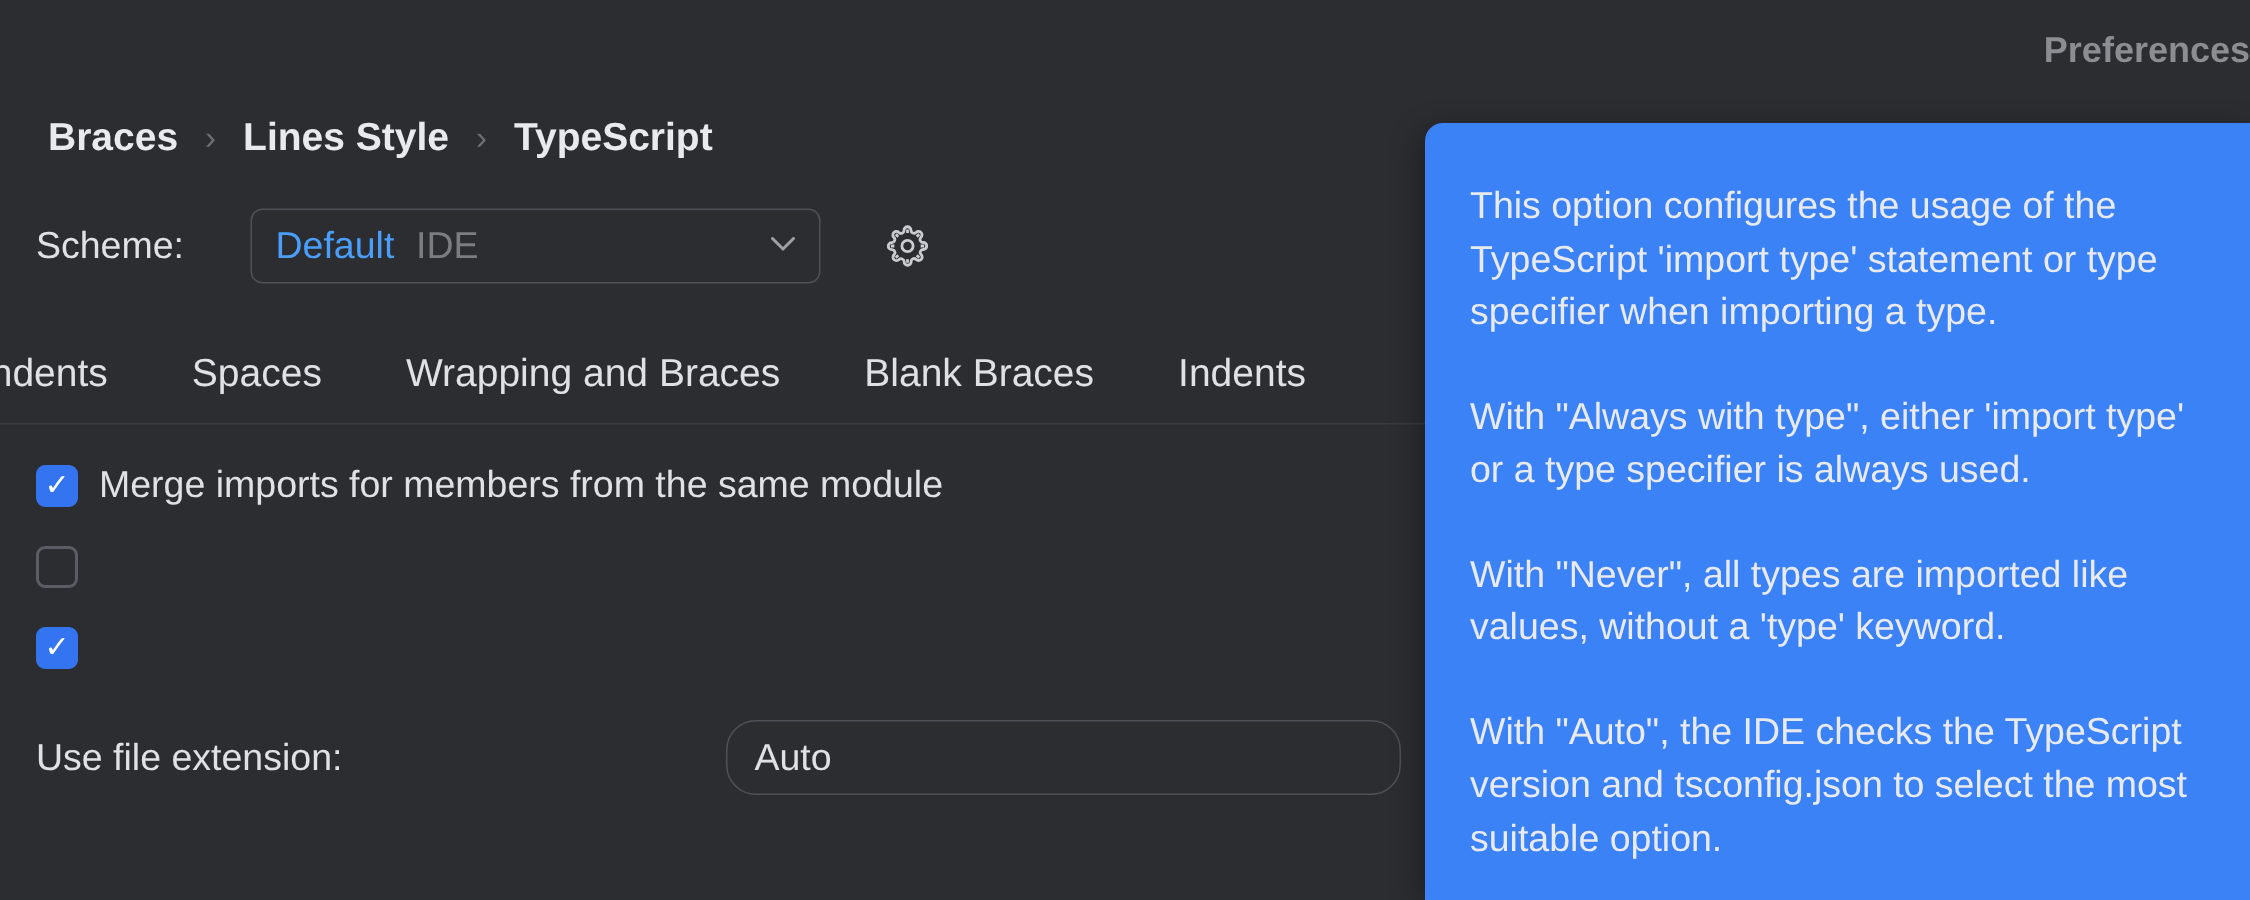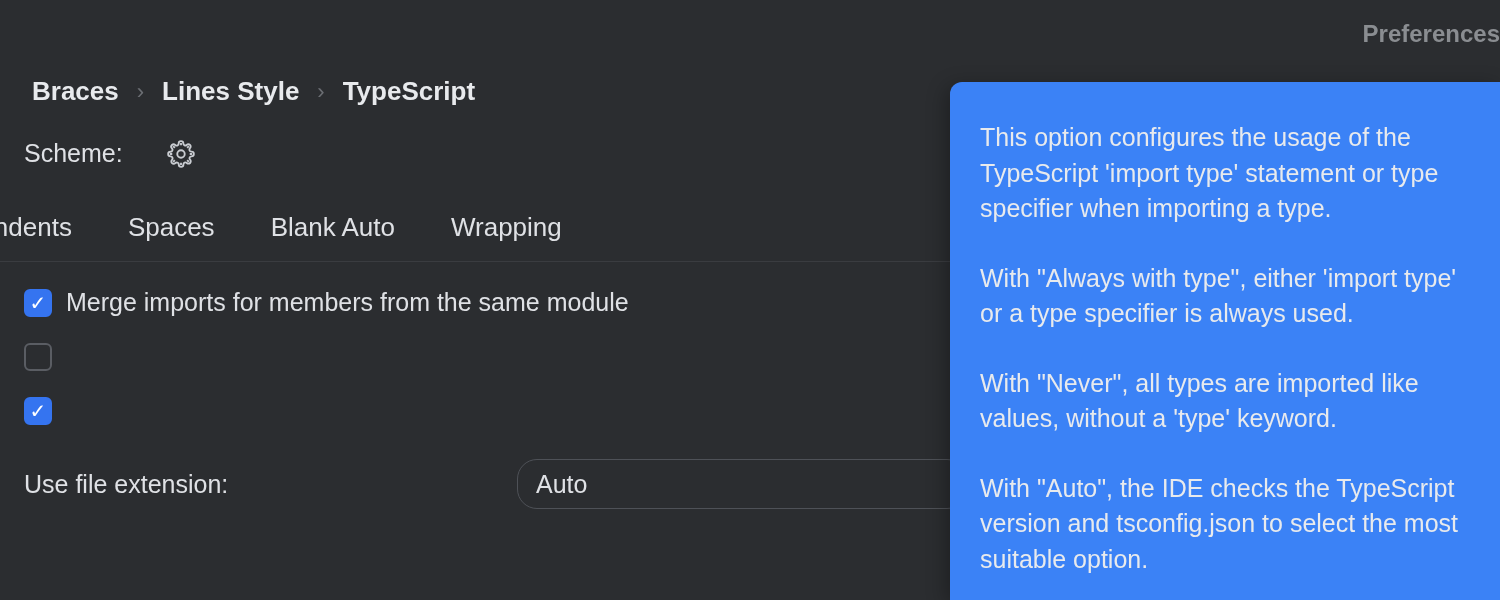--- a/index.html
+++ b/index.html
@@ -117,21 +117,20 @@
     .check-label {
       font-size: 25px;
       color: #dfe1e5;
       white-space: nowrap;
       overflow: hidden;
     }
     .select-row {
       display: flex;
       align-items: center;
       margin-top: 34px;
-      gap: 33px;
     }
     .select-label {
       font-size: 25px;
       color: #dfe1e5;
       width: 460px;
     }
     .select-box {
       border: 1px solid #4e5157;
       border-radius: 20px;
       height: 50px;
@@ -169,35 +168,47 @@
 <div class="breadcrumb">
   <span>Braces</span>
   <span class="crumb-sep">›</span>
   <span>Lines Style</span>
   <span class="crumb-sep">›</span>
   <span>TypeScript</span>
 </div>
 
 <div class="scheme-row">
   <span class="scheme-label">Scheme:</span>
+  <div class="scheme-select">
+    <span>
+      <span class="scheme-value">Default</span>
+      <span class="scheme-suffix">IDE</span>
+    </span>
+    <span class="chevron">
+      <svg width="16" height="10" viewBox="0 0 16 10">
+          <path d="M1 1 L8 8 L15 1" stroke="currentColor" stroke-width="2" fill="none" stroke-linecap="round"></path>
+        </svg>
+    </span>
+  </div>
   <div class="gear-btn">
     <svg width="28" height="28" viewBox="0 0 24 24" fill="none" stroke="currentColor" stroke-width="1.6">
       <circle cx="12" cy="12" r="3.2"></circle>
       <path d="M12 2.5v2M12 19.5v2M21.5 12h-2M4.5 12h-2M18.7 5.3l-1.4 1.4M6.7 17.3l-1.4 1.4M18.7 18.7l-1.4-1.4M6.7 6.7L5.3 5.3"></path>
       <path d="M12 2.5a9.5 9.5 0 0 1 0 19 9.5 9.5 0 0 1 0-19" stroke="none"></path>
       <path d="M19.4 15a1.65 1.65 0 0 0 .33 1.82l.06.06a2 2 0 1 1-2.83 2.83l-.06-.06a1.65 1.65 0 0 0-1.82-.33 1.65 1.65 0 0 0-1 1.51V21a2 2 0 1 1-4 0v-.09a1.65 1.65 0 0 0-1.08-1.51 1.65 1.65 0 0 0-1.82.33l-.06.06a2 2 0 1 1-2.83-2.83l.06-.06a1.65 1.65 0 0 0 .33-1.82 1.65 1.65 0 0 0-1.51-1H3a2 2 0 1 1 0-4h.09a1.65 1.65 0 0 0 1.51-1.08 1.65 1.65 0 0 0-.33-1.82l-.06-.06a2 2 0 1 1 2.83-2.83l.06.06a1.65 1.65 0 0 0 1.82.33h.08A1.65 1.65 0 0 0 10 3.09V3a2 2 0 1 1 4 0v.09a1.65 1.65 0 0 0 1 1.51 1.65 1.65 0 0 0 1.82-.33l.06-.06a2 2 0 1 1 2.83 2.83l-.06.06a1.65 1.65 0 0 0-.33 1.82v.08a1.65 1.65 0 0 0 1.51 1H21a2 2 0 1 1 0 4h-.09a1.65 1.65 0 0 0-1.51 1z"></path>
     </svg>
   </div>
 </div>
 
 <div class="tabs">
   <span class="tab tab-first">and Indents</span>
   <span class="tab">Spaces</span>
-  <span class="tab">Blank Auto</span>
-  <span class="tab tab-last-clip">Wrapping</span>
+  <span class="tab">Wrapping and Braces</span>
+  <span class="tab">Blank Braces</span>
+  <span class="tab tab-last-clip">Indents</span>
 </div>
 
 <div class="content">
 
   <div class="check-row">
     <div class="checkbox checked">
       <span class="checkmark">✓</span>
     </div>
     <span class="check-label">Merge imports for members from the same module</span>
   </div>

